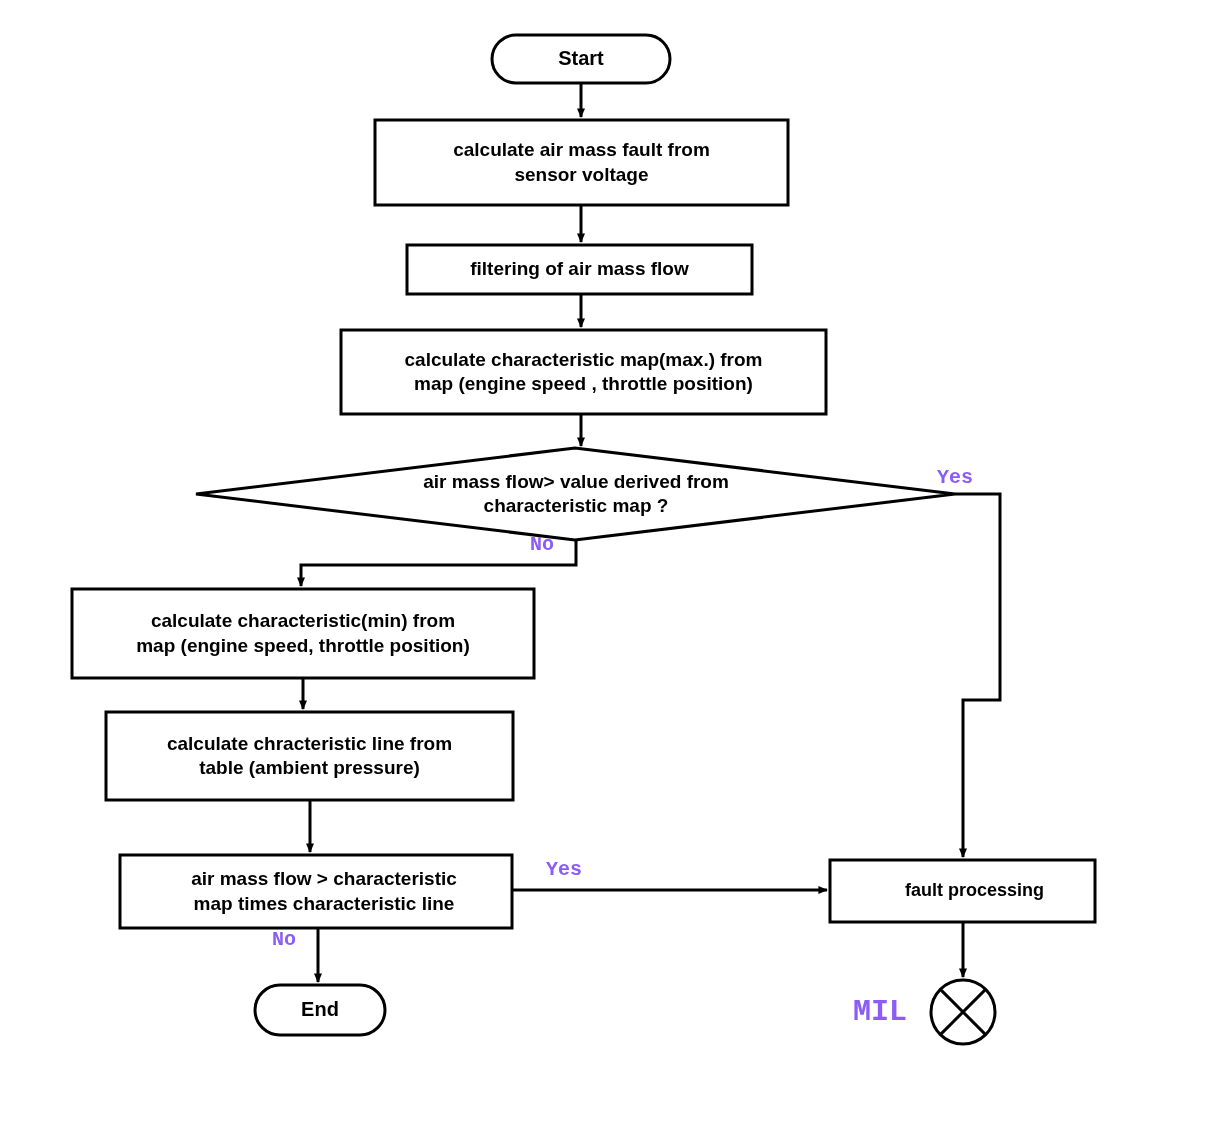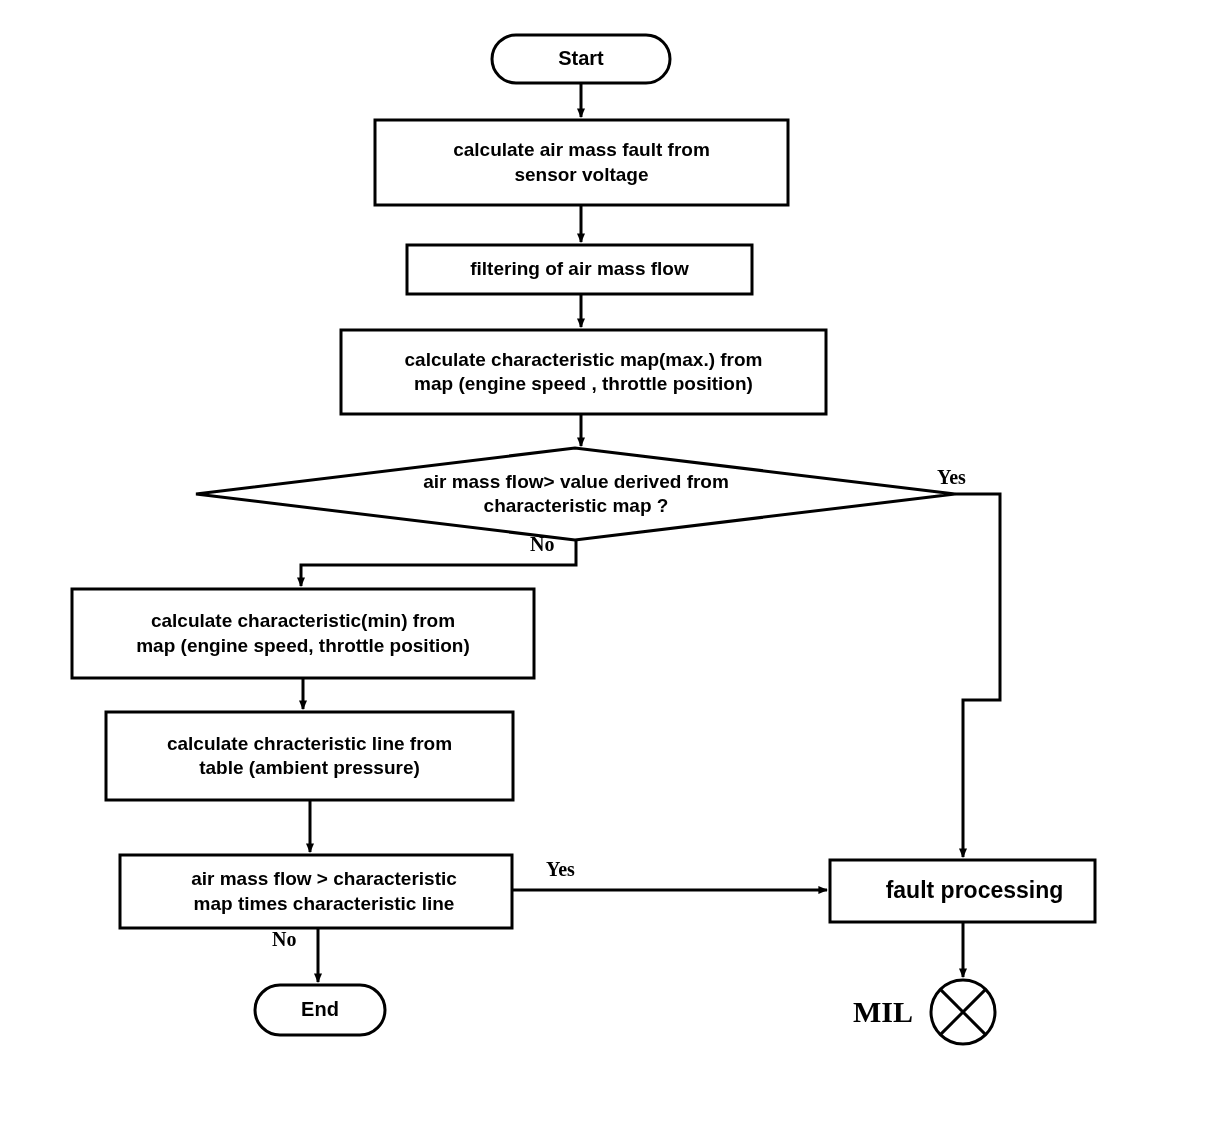--- a/index.html
+++ b/index.html
@@ -34,23 +34,23 @@
     text-align: center;
     font-family: "Liberation Sans", sans-serif;
     font-weight: bold;
     color: #000000;
     line-height: 1.28;
     pointer-events: none;
     white-space: pre-line;
   }
   .edge-label {
     position: absolute;
-    font-family: Liberation Serif, serif;
+    font-family: Liberation Mono, monospace;
     font-weight: bold;
-    color: #000000;
+    color: #8b5cf6;
     white-space: nowrap;
     text-align: right;
   }
 </style>
 </head>
 <body>
 
 <div id="canvas">
 
   <svg class="layer" viewBox="0 0 1216 1124">
@@ -186,21 +186,21 @@
 
   <div class="node-text" style="left:120px; top:855px; width:408px; height:73px; font-size:19px;">
     <span>air mass flow &gt; characteristic
 map times characteristic line</span>
   </div>
 
   <div class="node-text" style="left:255px; top:985px; width:130px; height:50px; font-size:20px;">
     <span>End</span>
   </div>
 
-  <div class="node-text" style="left:830px; top:860px; width:289px; height:62px; font-size:23px;">
+  <div class="node-text" style="left:830px; top:860px; width:289px; height:62px; font-size:18px;">
     <span>fault processing</span>
   </div>
 
   <div class="edge-label" style="left:937px; top:466px; font-size:20px;">Yes</div>
 
   <div class="edge-label" style="left:530px; top:533px; font-size:20px;">No</div>
 
   <div class="edge-label" style="left:546px; top:858px; font-size:20px;">Yes</div>
 
   <div class="edge-label" style="left:272px; top:928px; font-size:20px;">No</div>

